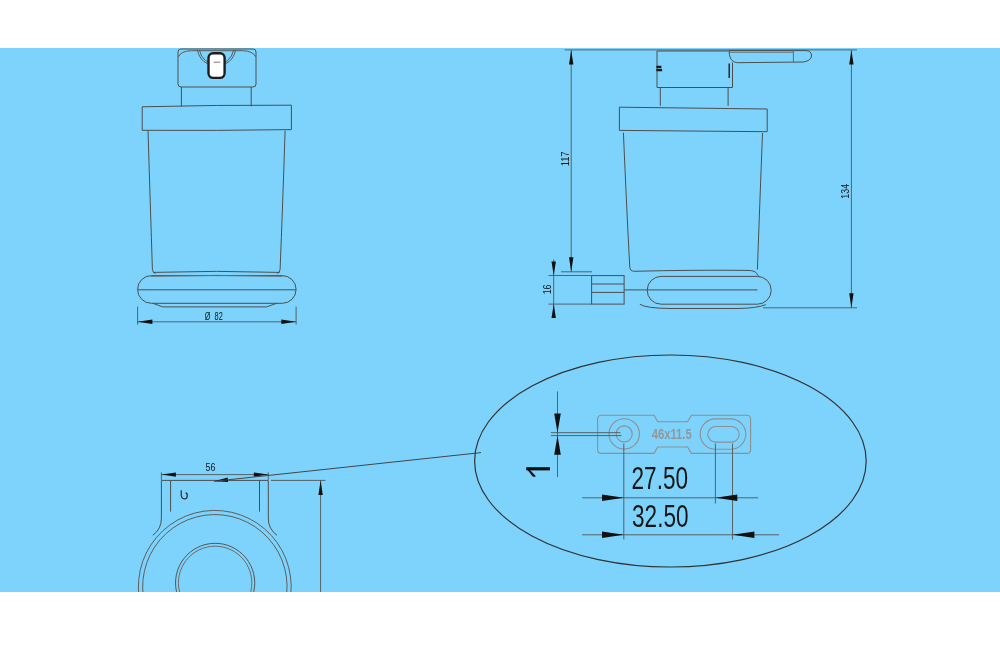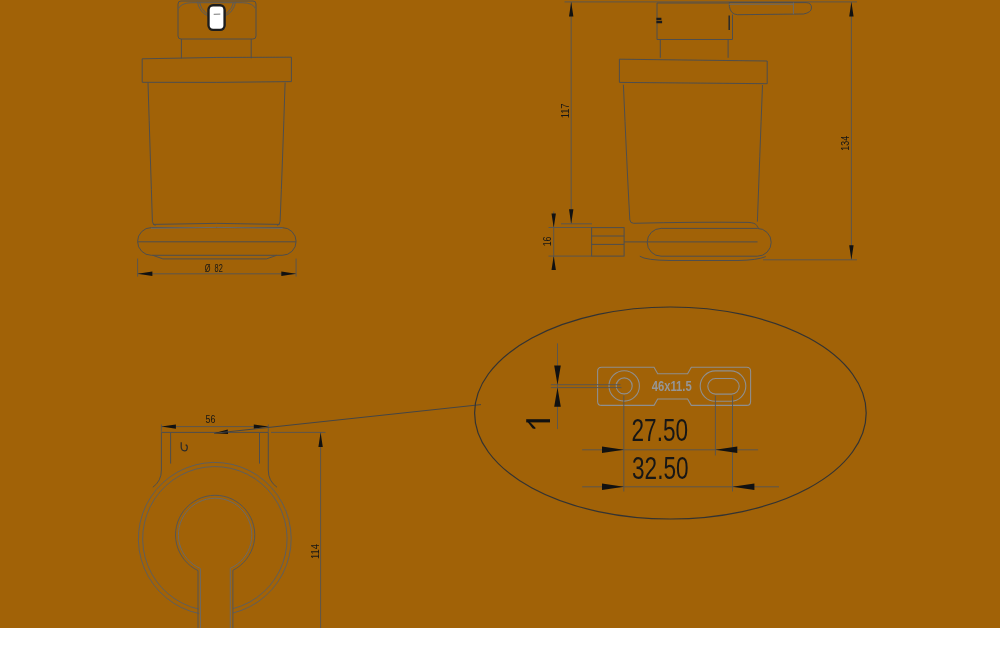--- a/index.html
+++ b/index.html
@@ -1,16 +1,16 @@
 <!DOCTYPE html>
 <html><head>
 <meta charset="utf-8">
 <style>
   html,body{margin:0;padding:0;background:#ffffff;}
-  #page{width:1000px;height:628px;position:relative;background:#a16207;overflow:hidden;}
+  #page{width:1000px;height:544px;position:relative;background:#7dd3fc;overflow:hidden;margin-top:48px;}
   svg{position:absolute;top:0;left:0;}
   text{font-family:"Liberation Sans",sans-serif;}
 </style>
 </head>
 <body>
 <div id="page">
 <svg width="1000" height="672" viewBox="0 0 1000 672">
   <g fill="none" stroke="#4e4e4e" stroke-width="1">
 
   <rect x="178" y="1" width="78" height="38" rx="3"></rect>

